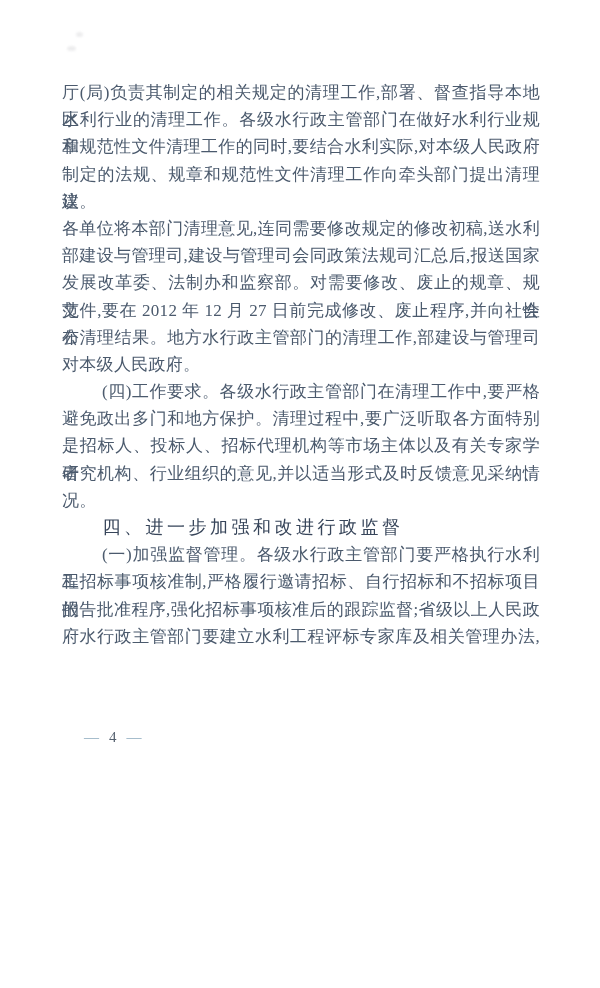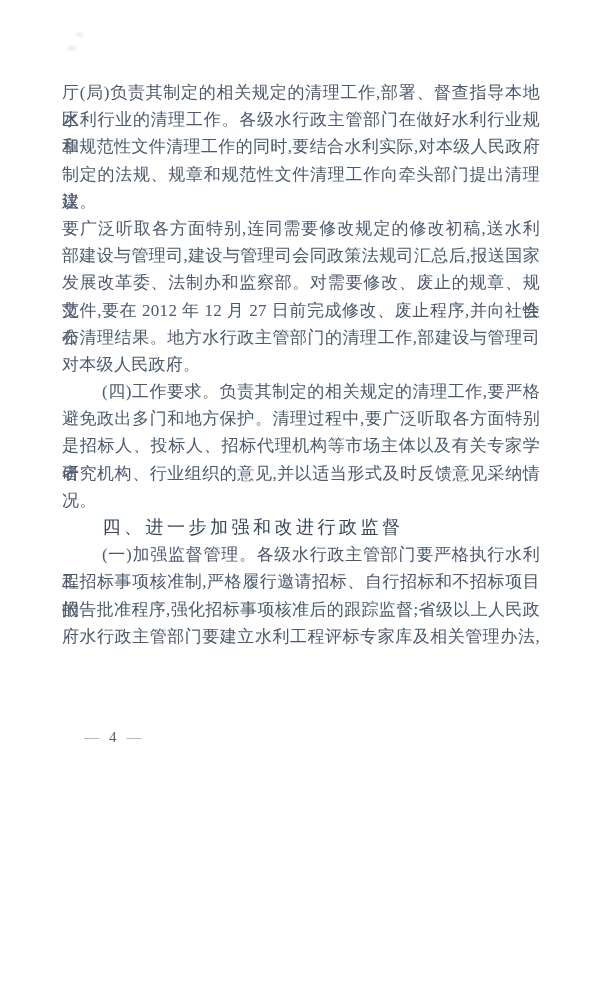--- a/index.html
+++ b/index.html
@@ -95,28 +95,28 @@
   <div class="artifact a2"></div>
 
   <div class="text-block">
 
     <p class="line full">厅(局)负责其制定的相关规定的清理工作,部署、督查指导本地区</p>
     <p class="line full">水利行业的清理工作。各级水行政主管部门在做好水利行业规章</p>
     <p class="line full">和规范性文件清理工作的同时,要结合水利实际,对本级人民政府</p>
     <p class="line full">制定的法规、规章和规范性文件清理工作向牵头部门提出清理建</p>
     <p class="line">议。</p>
 
-    <p class="line full">要广泛听取各方面特别,连同需要修改规定的修改初稿,送水利</p>
+    <p class="line full">各单位将本部门清理意见,连同需要修改规定的修改初稿,送水利</p>
     <p class="line full">部建设与管理司,建设与管理司会同政策法规司汇总后,报送国家</p>
     <p class="line full">发展改革委、法制办和监察部。对需要修改、废止的规章、规范性</p>
     <p class="line full">文件,要在 2012 年 12 月 27 日前完成修改、废止程序,并向社会公</p>
     <p class="line full">布清理结果。地方水行政主管部门的清理工作,部建设与管理司</p>
     <p class="line">对本级人民政府。</p>
 
-    <p class="line full ind">(四)工作要求。负责其制定的相关规定的清理工作,要严格</p>
+    <p class="line full ind">(四)工作要求。各级水行政主管部门在清理工作中,要严格</p>
     <p class="line full">避免政出多门和地方保护。清理过程中,要广泛听取各方面特别</p>
     <p class="line full">是招标人、投标人、招标代理机构等市场主体以及有关专家学者、</p>
     <p class="line full">研究机构、行业组织的意见,并以适当形式及时反馈意见采纳情</p>
     <p class="line">况。</p>
 
     <h2 class="heading-line">四、进一步加强和改进行政监督</h2>
 
     <p class="line full ind">(一)加强监督管理。各级水行政主管部门要严格执行水利工</p>
     <p class="line full">程招标事项核准制,严格履行邀请招标、自行招标和不招标项目的</p>
     <p class="line full">报告批准程序,强化招标事项核准后的跟踪监督;省级以上人民政</p>

